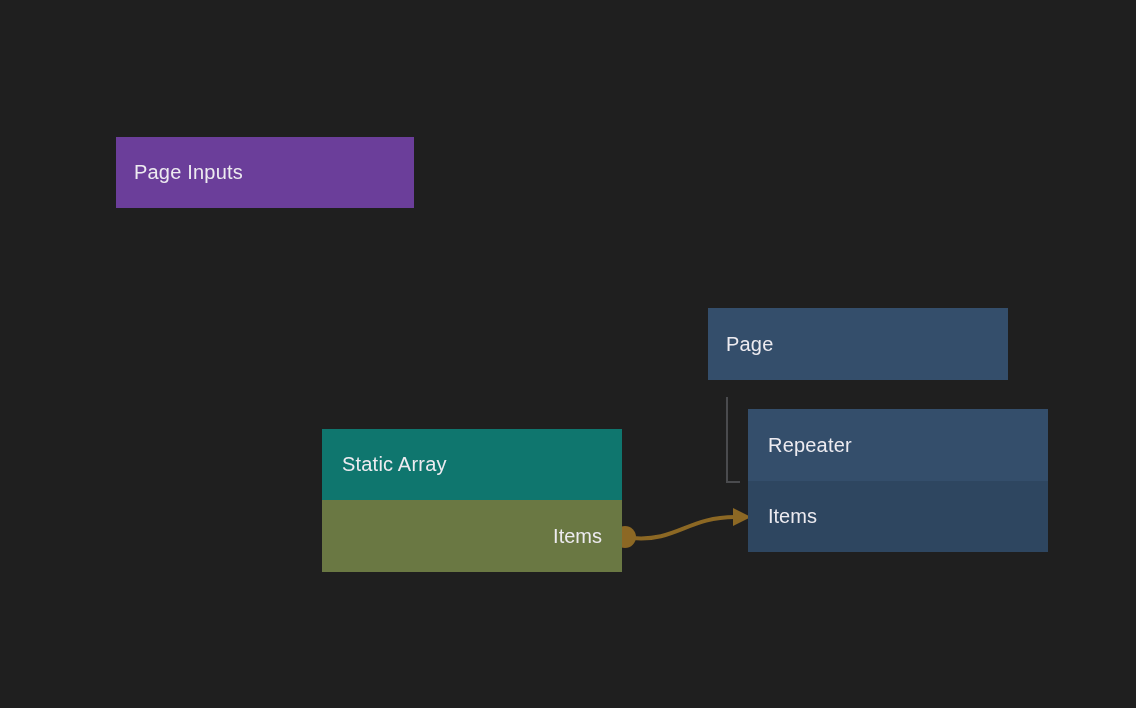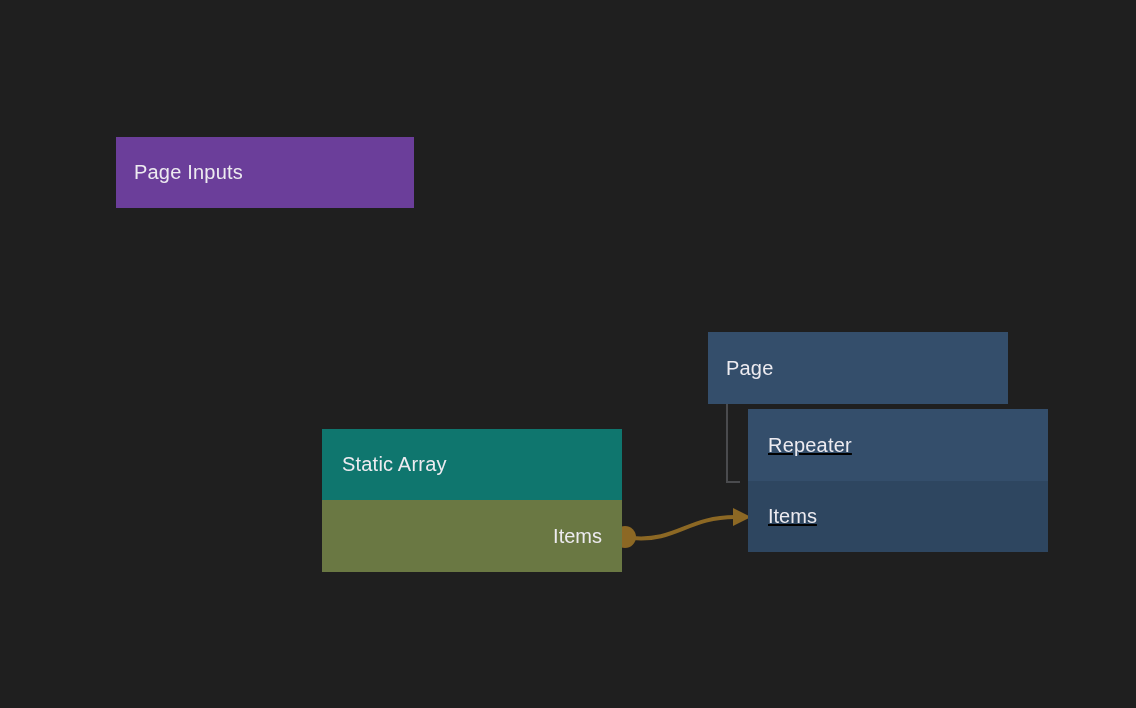--- a/index.html
+++ b/index.html
@@ -49,40 +49,40 @@
   }
   
   .node-page-inputs {
     left: 116px; top: 137px; width: 298px; height: 71px;
     background: #6b3e9a;
   }
   .node-page-inputs .node-header { height: 71px; padding-left: 18px; }
 
   
   .node-page {
-    left: 708px; top: 332px; width: 300px; height: 72px;
+    left: 708px; top: 308px; width: 300px; height: 72px;
     background: #344e6b;
   }
   .node-page .node-header { height: 72px; padding-left: 18px; }
 
   
   .node-static-array {
     left: 322px; top: 429px; width: 300px; height: 143px;
   }
   .node-static-array .node-header {
     height: 71px; padding-left: 20px; background: #0f766e;
   }
   .node-static-array .node-body-row {
     height: 72px; background: #6a7843;
     justify-content: flex-end; padding-right: 20px;
   }
 
   
   .node-repeater {
-    left: 748px; top: 409px; width: 300px; height: 143px; text-decoration: underline;
+    left: 748px; top: 409px; width: 300px; height: 143px;
   }
   .node-repeater .node-header {
     height: 72px; padding-left: 20px; background: #344e6b;
   }
   .node-repeater .node-body-row {
     height: 71px; background: #2e4660;
     justify-content: flex-start; padding-left: 20px;
   }
 </style>
 </head>

